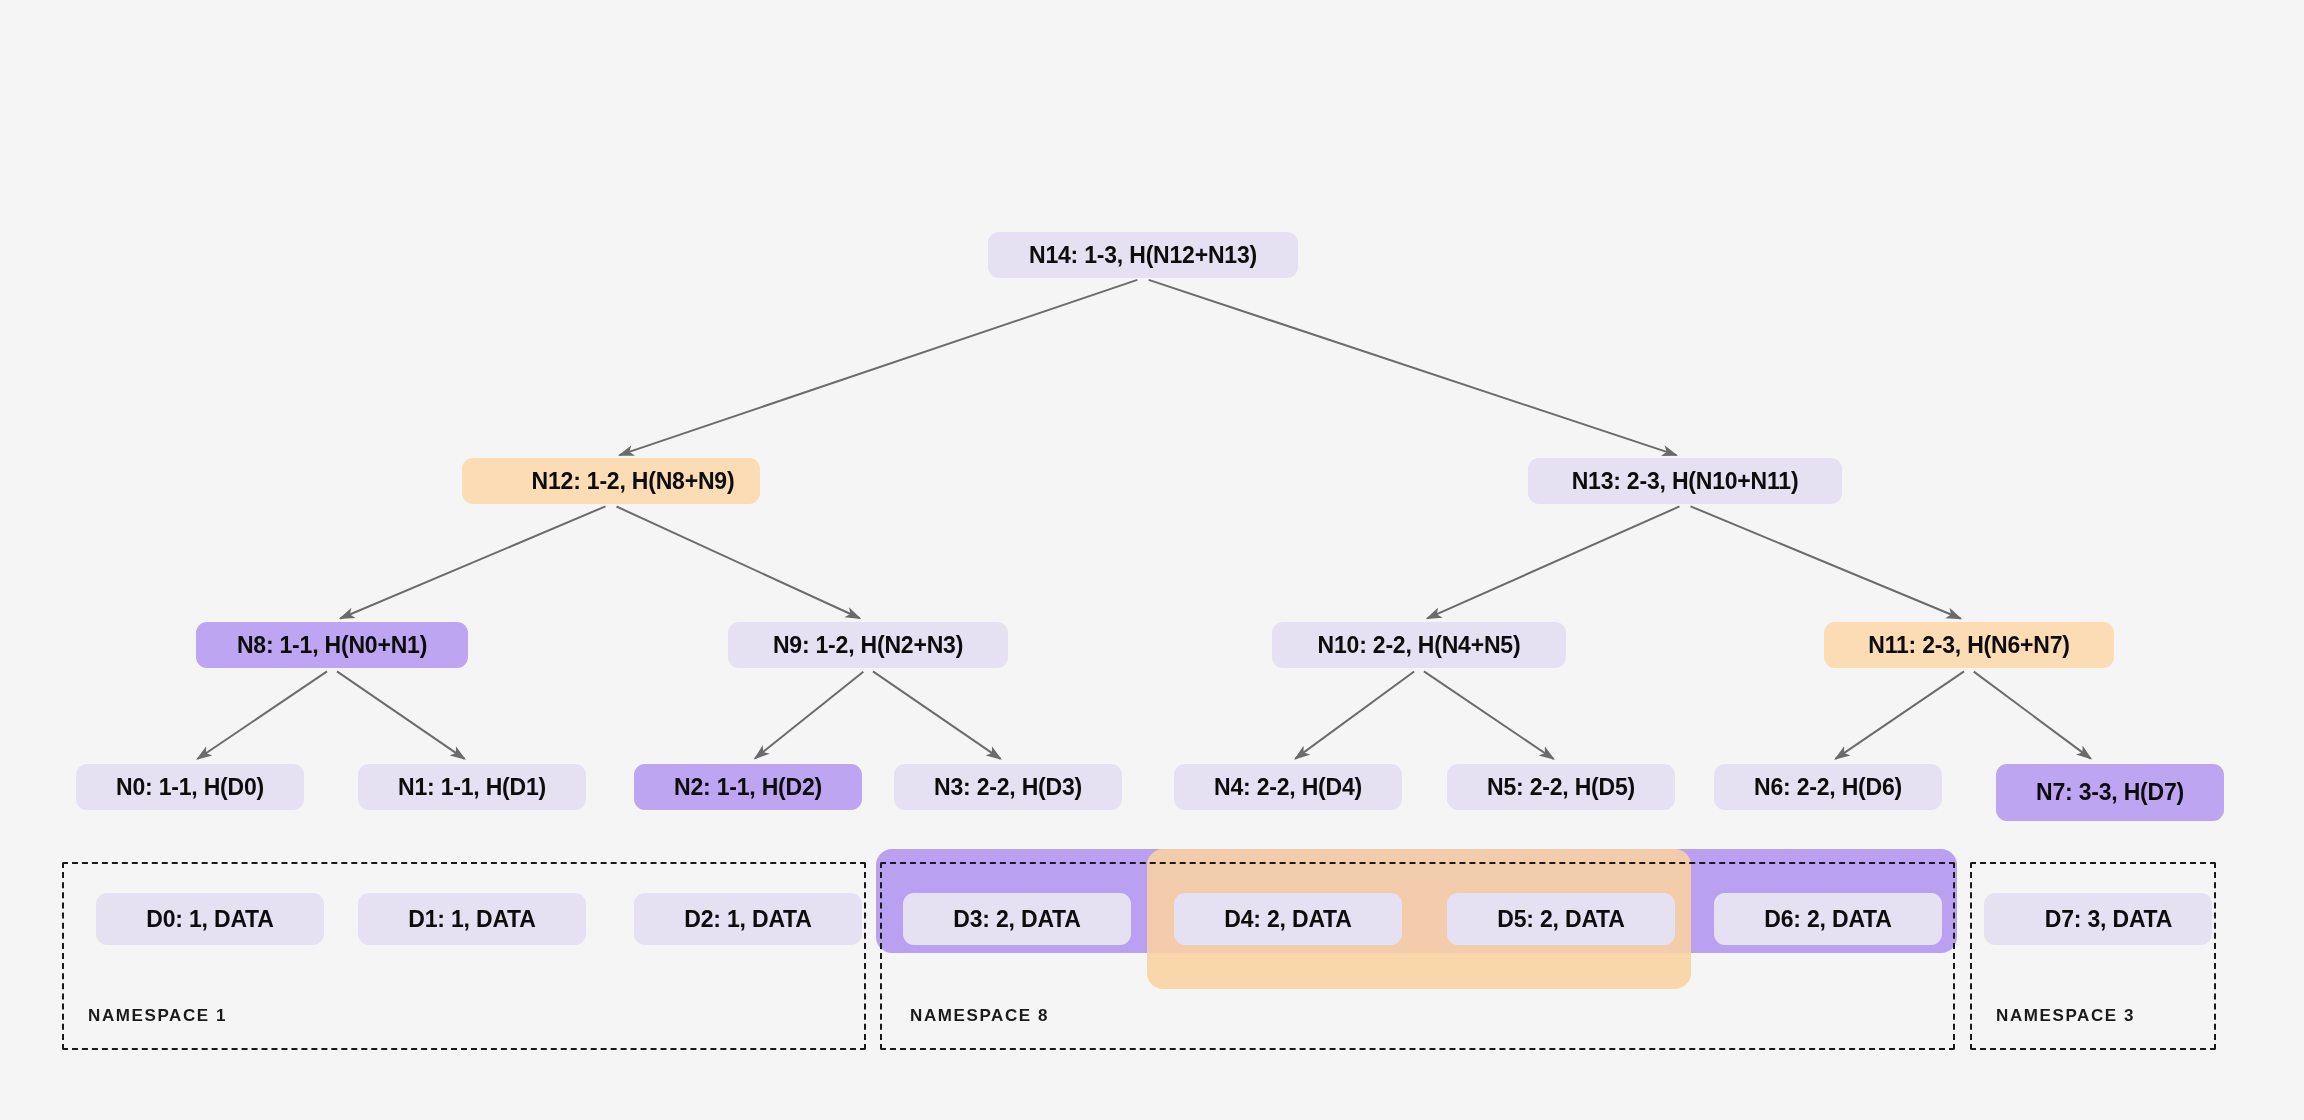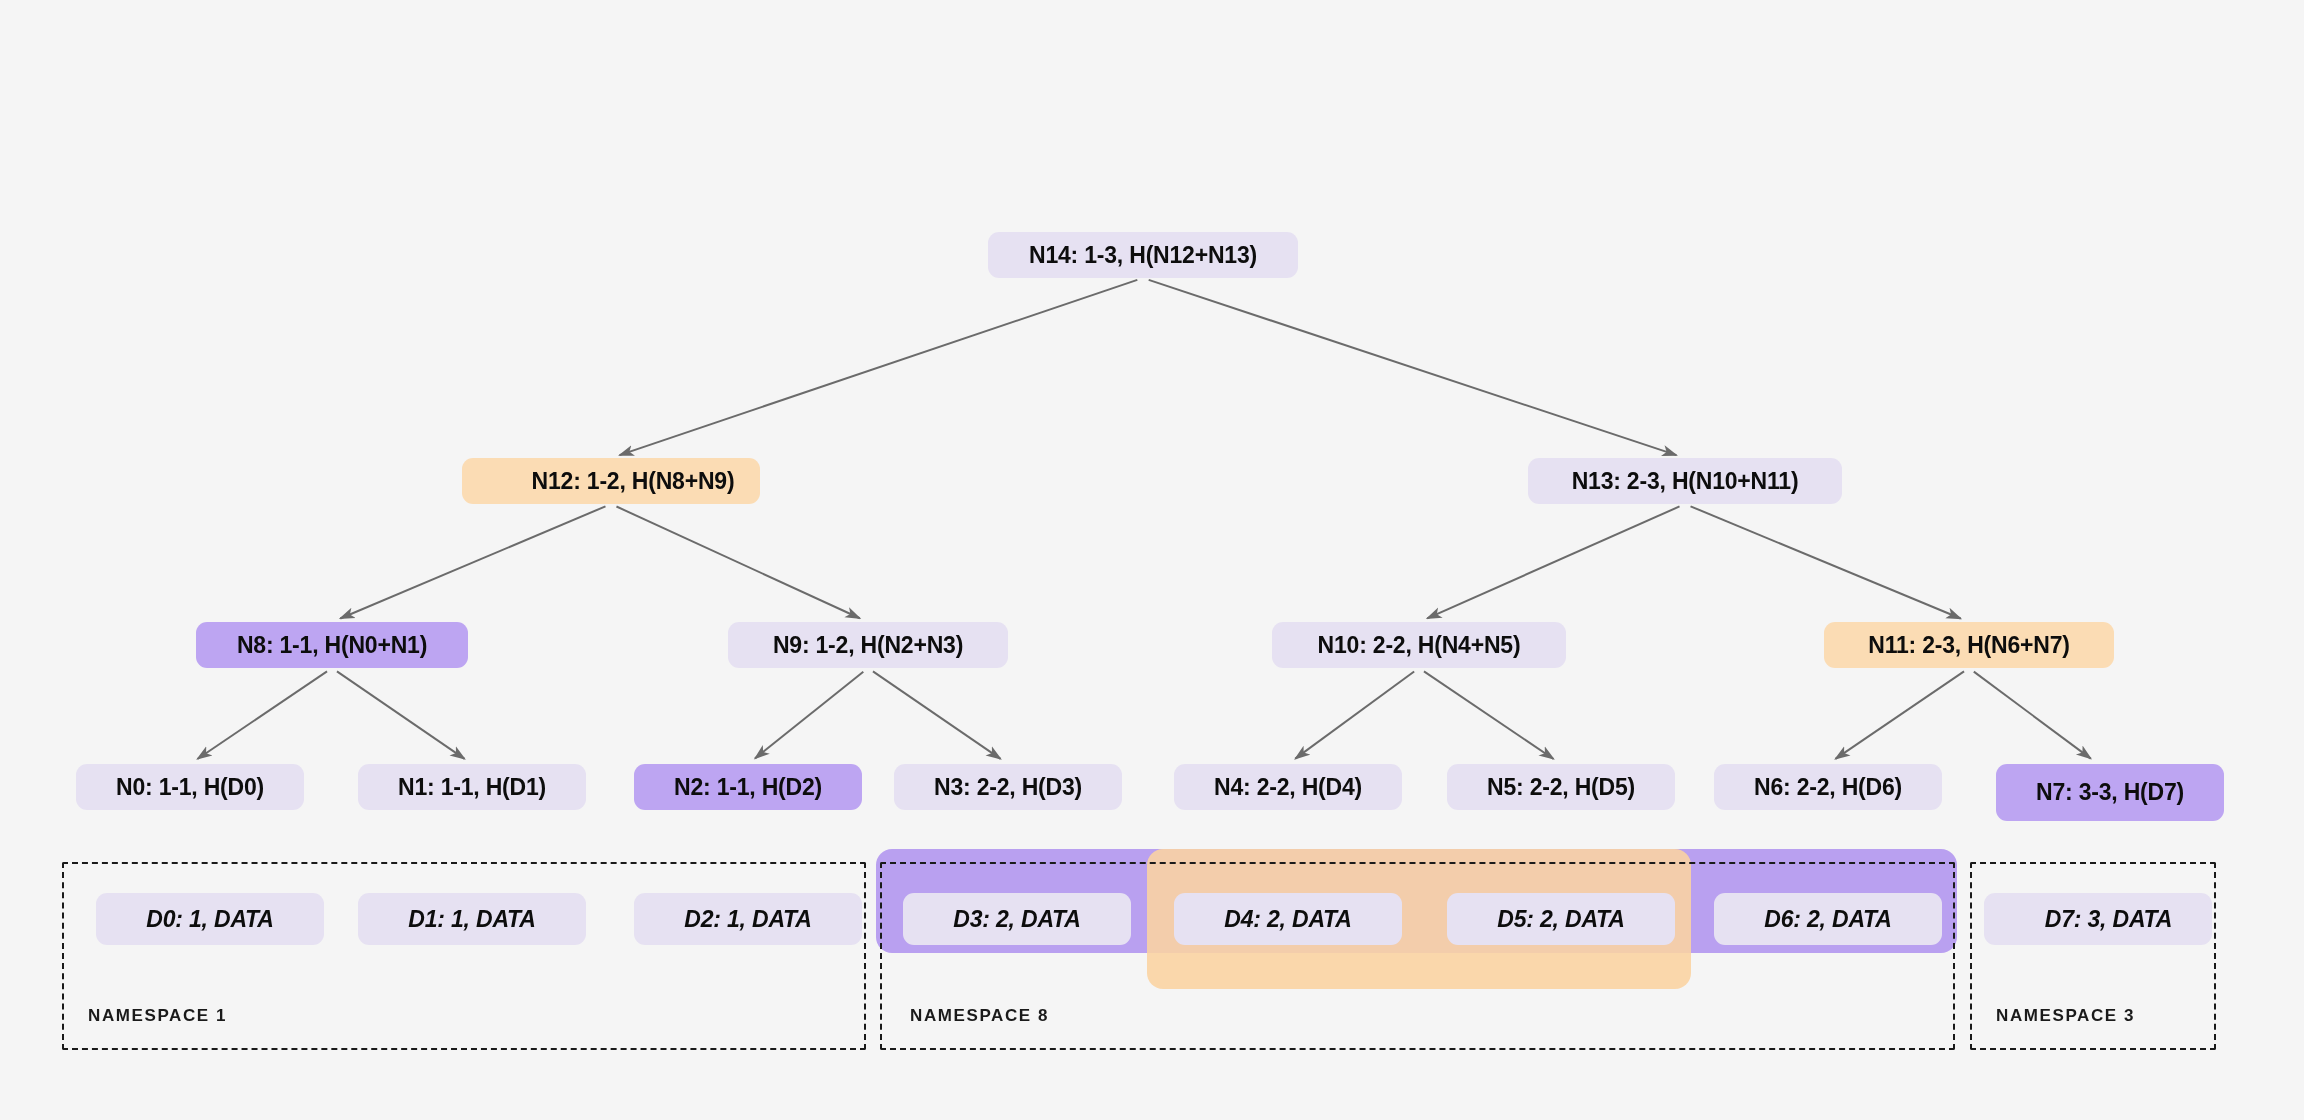--- a/index.html
+++ b/index.html
@@ -95,21 +95,20 @@
     align-items: center;
     justify-content: center;
     box-sizing: border-box;
     border-radius: 11px;
     background: #e6e1f2;
     font-size: 23px;
     font-weight: 700;
     color: #0d0d0d;
     white-space: nowrap;
     letter-spacing: -0.2px;
-    font-style: italic;
   }
 </style>
 </head>
 <body>
 
 <div id="canvas">
 
 
   <svg id="edges" viewBox="0 0 2304 1120" width="2304" height="1120">
     <defs>

